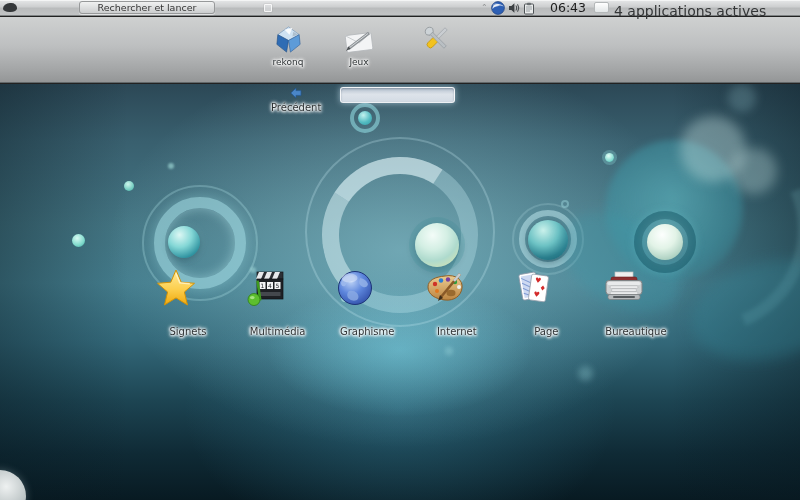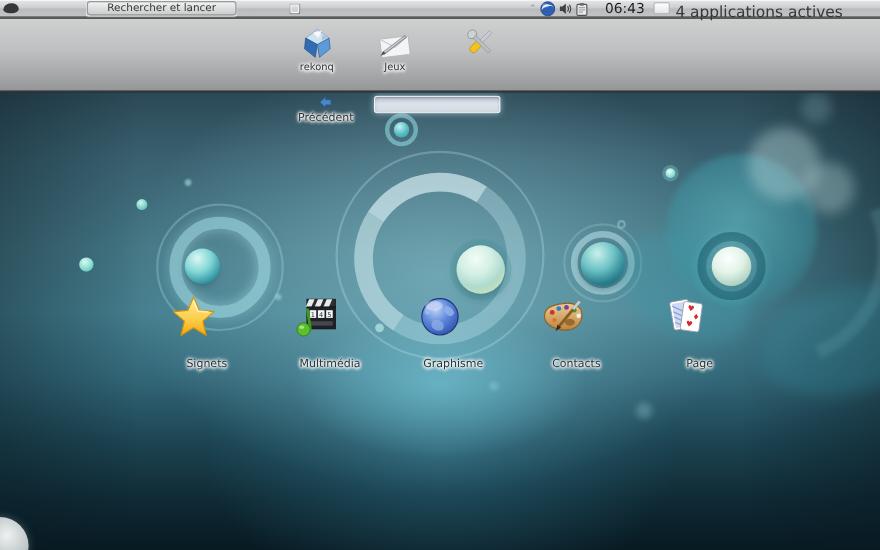--- a/index.html
+++ b/index.html
@@ -386,21 +386,21 @@
             <circle cx="17" cy="10.5" r="2.2" fill="#2a7fd4"></circle>
             <circle cx="24" cy="9.5" r="2.2" fill="#7a3fa0"></circle>
             <circle cx="31" cy="12" r="2.2" fill="#2f9e3f"></circle>
             <circle cx="35" cy="17" r="2" fill="#f0f0ee"></circle>
             <circle cx="13" cy="21" r="2" fill="#e07820"></circle>
             <line x1="36" y1="4" x2="17" y2="27" stroke="#8a5a28" stroke-width="2.6"></line>
             <line x1="36" y1="4" x2="30" y2="11" stroke="#c9ced2" stroke-width="2.6"></line>
             <polygon points="16,25 19,28 14,31" fill="#3f2d18"></polygon>
           </svg>
         </span>
-        <span class="halo-label">Contacts</span>
+        <span class="halo-label">Internet</span>
       </div>
 
       <div class="cat-item">
         <span class="ic">
           <svg width="36" height="40" viewBox="0 0 36 40">
             <g transform="rotate(-10 14 20)">
               <rect x="5" y="5" width="17" height="26" rx="2" fill="#ffffff" stroke="#8e98a8" stroke-width="0.8"></rect>
               <rect x="7" y="7" width="13" height="22" fill="#cdd9f2"></rect>
               <path d="M7 9 l13 9 M7 14 l13 9 M7 19 l13 9 M7 24 l9 5" stroke="#7e9ad2" stroke-width="1" fill="none"></path>
             </g>
@@ -408,16 +408,34 @@
               <rect x="14" y="7" width="17" height="26" rx="2" fill="#ffffff" stroke="#98a0ac" stroke-width="0.8"></rect>
               <text x="18" y="15" font-size="7" fill="#d42a2a" font-family="DejaVu Sans">♥</text>
               <text x="23.5" y="22" font-size="7" fill="#d42a2a" font-family="DejaVu Sans">♦</text>
               <text x="18.5" y="29" font-size="7" fill="#d42a2a" font-family="DejaVu Sans">♥</text>
             </g>
           </svg>
         </span>
         <span class="halo-label">Page</span>
       </div>
 
+      <div class="cat-item">
+        <span class="ic">
+          <svg width="44" height="36" viewBox="0 0 44 36">
+            <rect x="13" y="2" width="18" height="8" fill="#efefed" stroke="#c2c4c2" stroke-width="0.7"></rect>
+            <rect x="9" y="7" width="26" height="4.5" rx="2" fill="#8c2f2f" stroke="#6a2020" stroke-width="0.6"></rect>
+            <rect x="4" y="10.5" width="36" height="14" rx="3" fill="#cfd2d3" stroke="#7e8284" stroke-width="1"></rect>
+            <rect x="5.5" y="12" width="33" height="3" rx="1.5" fill="#e8eaeb"></rect>
+            <g fill="#f6f7f8" stroke="#94989a" stroke-width="0.4">
+              <rect x="8" y="16" width="28" height="2.2" rx="1.1"></rect>
+              <rect x="9.5" y="19" width="25" height="2.2" rx="1.1"></rect>
+              <rect x="8" y="22" width="28" height="2.2" rx="1.1"></rect>
+            </g>
+            <rect x="6" y="24.5" width="32" height="5" rx="2" fill="#b5b9bb" stroke="#7e8284" stroke-width="0.8"></rect>
+            <rect x="11" y="26" width="22" height="2" rx="1" fill="#565b5e"></rect>
+          </svg>
+        </span>
+        <span class="halo-label">Bureautique</span>
+      </div>
 
     </div>
   </div>
 </div>
 
 </body></html>

